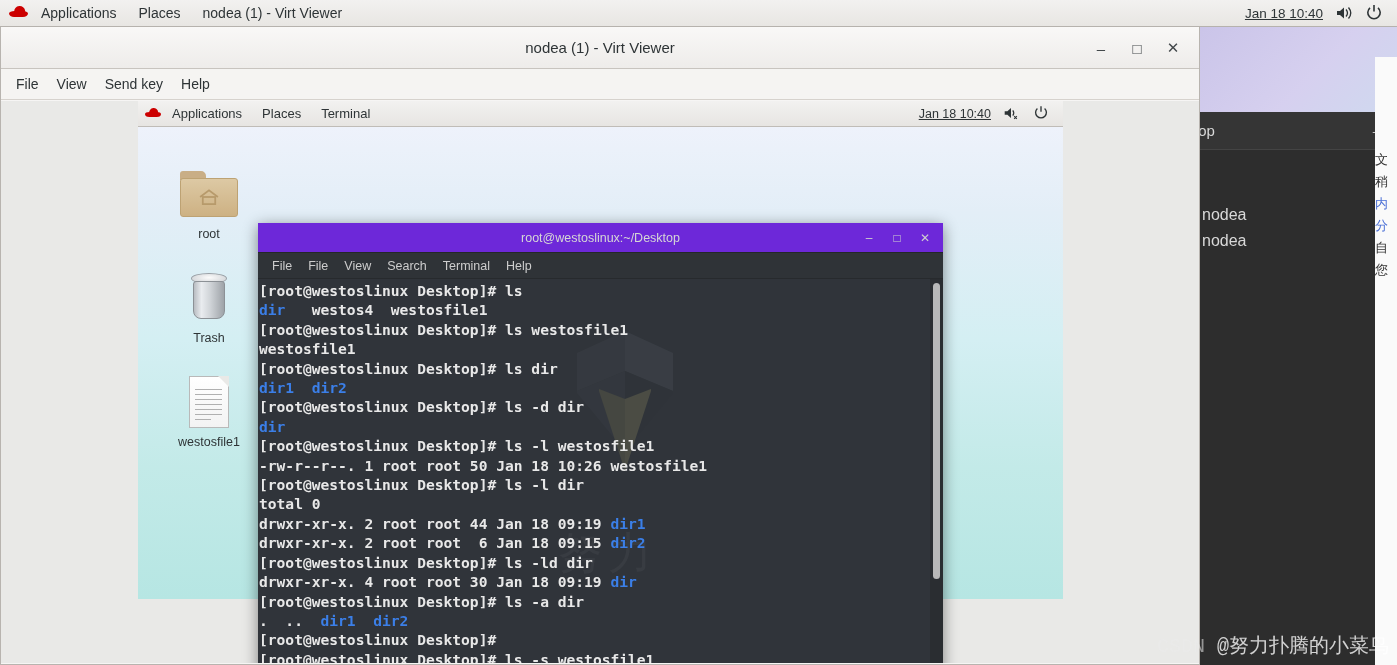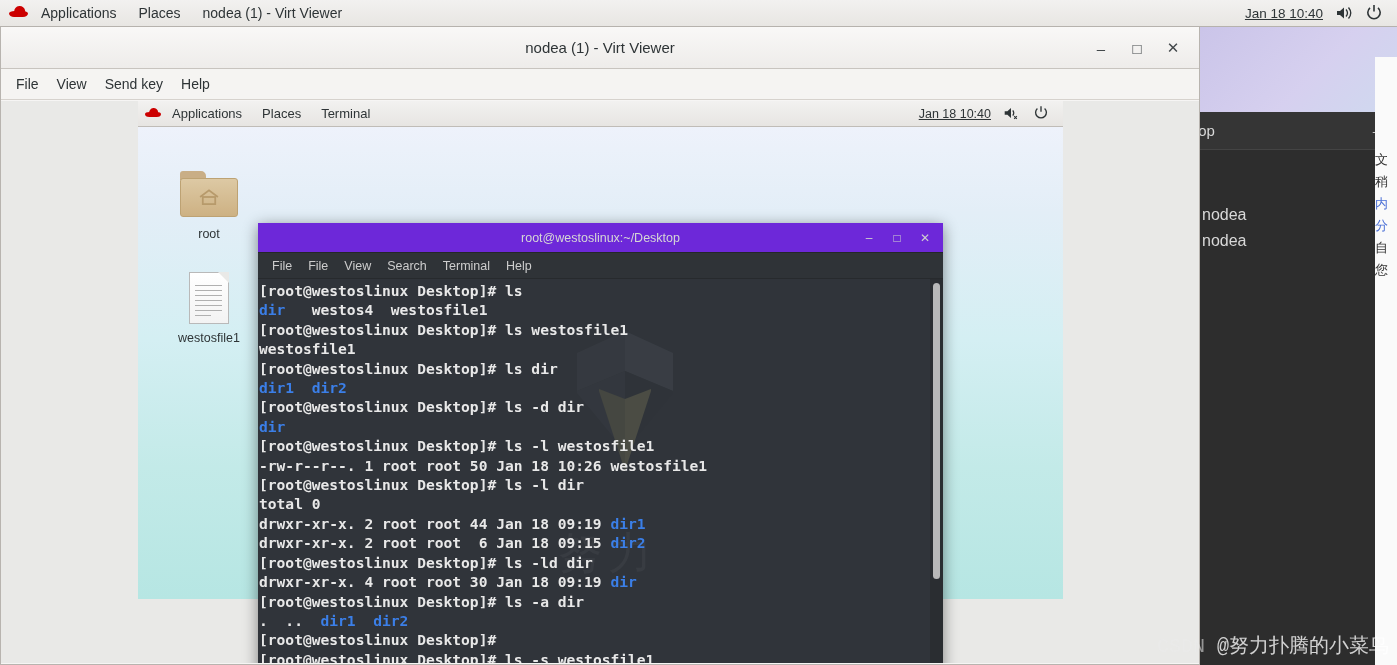--- a/index.html
+++ b/index.html
@@ -323,20 +323,29 @@
                   <span class="body"></span>
                   <svg class="home" viewBox="0 0 24 18">
                     <path d="M2 9 L12 1.5 L22 9" stroke="#b79a6b" stroke-width="2" fill="none"></path>
                     <rect x="5" y="9" width="14" height="8" stroke="#b79a6b" stroke-width="2" fill="none"></rect>
                   </svg>
                 </span>
               </span>
               <div class="dlabel">root</div>
             </div>
 
+            <div class="dicon">
+              <span class="glyph">
+                <span class="trashbin">
+                  <span class="lid"></span>
+                  <span class="can"></span>
+                </span>
+              </span>
+              <div class="dlabel">Trash</div>
+            </div>
 
             <div class="dicon">
               <span class="glyph">
                 <span class="docicon">
                   <i class="ln" style="top:12px"></i>
                     <i class="ln" style="top:17px"></i>
                   <i class="ln" style="top:22px"></i>
                     <i class="ln" style="top:27px"></i>
                   <i class="ln" style="top:32px"></i>
                     <i class="ln" style="top:37px"></i>

